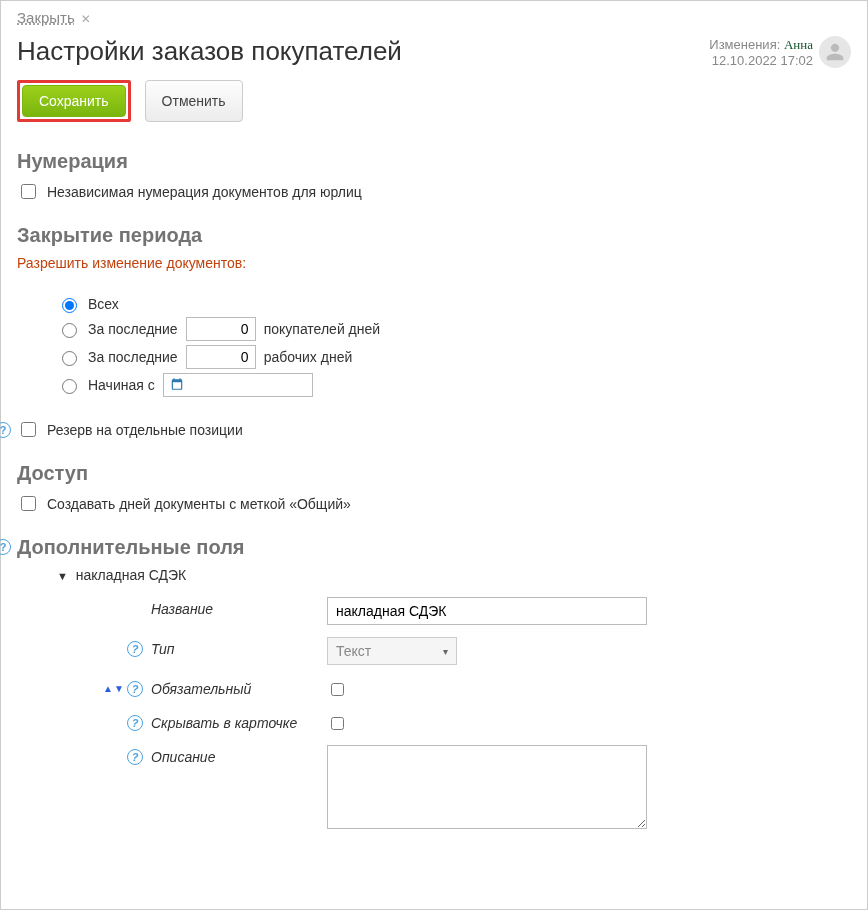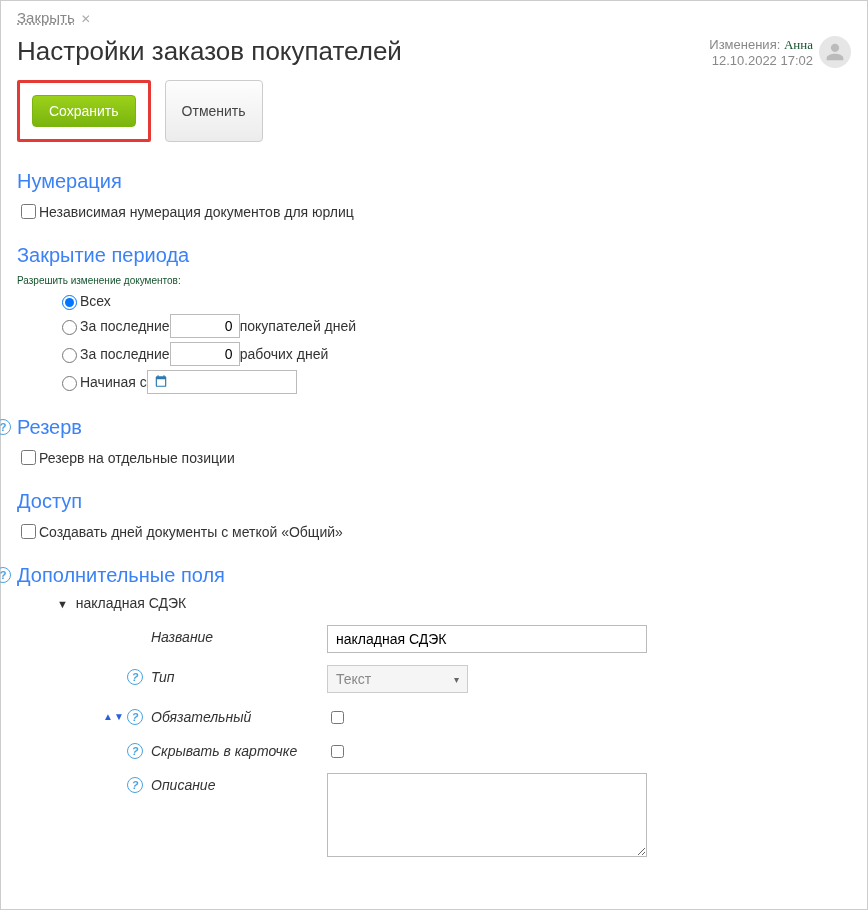--- a/index.html
+++ b/index.html
@@ -72,40 +72,40 @@
     background: linear-gradient(#fdfdfd, #ececec);
     color: #444;
   }
   .btn-primary {
     background: linear-gradient(#9cd11a, #7ab50f);
     border: 1px solid #7ab50f;
     color: #fff;
   }
   .highlight-box {
     border: 3px solid #e53935;
-    padding: 12px;
+    padding: 2px;
     border-radius: 2px;
     display: inline-block;
   }
   .section { margin-bottom: 22px; position: relative; }
   .section-title {
     font-size: 20px;
-    color: #3b82f6;
-    font-weight: 400;
+    color: #737373;
+    font-weight: 700;
     margin: 0 0 8px 0;
   }
   .section-sub {
-    font-size: 10px;
-    color: #14532d;
-    margin-bottom: 6px;
+    font-size: 14px;
+    color: #c2410c;
+    margin-bottom: 24px;
   }
   .checkbox-row, .radio-row {
     display: flex;
     align-items: center;
-    gap: 0;
+    gap: 8px;
     margin: 4px 0;
     font-size: 14px;
     color: #333;
   }
   .checkbox-row input[type="checkbox"],
   .radio-row input[type="radio"] {
     width: 15px; height: 15px;
     cursor: pointer;
   }
   .radio-group { margin-left: 40px; }
@@ -184,21 +184,21 @@
   }
   .field-label-plain { margin-left: 24px; }
   .text-input {
     width: 320px;
     height: 28px;
     border: 1px solid #bbb;
     padding: 0 8px;
     font-size: 14px;
   }
   .select-input {
-    width: 141px;
+    width: 130px;
     height: 28px;
     border: 1px solid #ccc;
     background: #f5f5f5;
     color: #888;
     padding: 0 8px;
     font-size: 14px;
     display: inline-flex;
     align-items: center;
     justify-content: space-between;
   }
@@ -292,21 +292,20 @@
                 <path d="M19 4h-1V2h-2v2H8V2H6v2H5a2 2 0 0 0-2 2v14a2 2 0 0 0 2 2h14a2 2 0 0 0 2-2V6a2 2 0 0 0-2-2zm0 16H5V9h14v11z"></path>
               </svg>
           </span>
         </span>
       </label>
     </div>
   </div>
 
   <div class="section">
     <span class="help-icon">?</span>
-    <h2 class="section-title">Резерв</h2>
     <label class="checkbox-row">
       <input type="checkbox" style="">
       <span>Резерв на отдельные позиции</span>
     </label>
   </div>
 
   <div class="section">
     <h2 class="section-title">Доступ</h2>
     <label class="checkbox-row">
       <input type="checkbox" style="">

